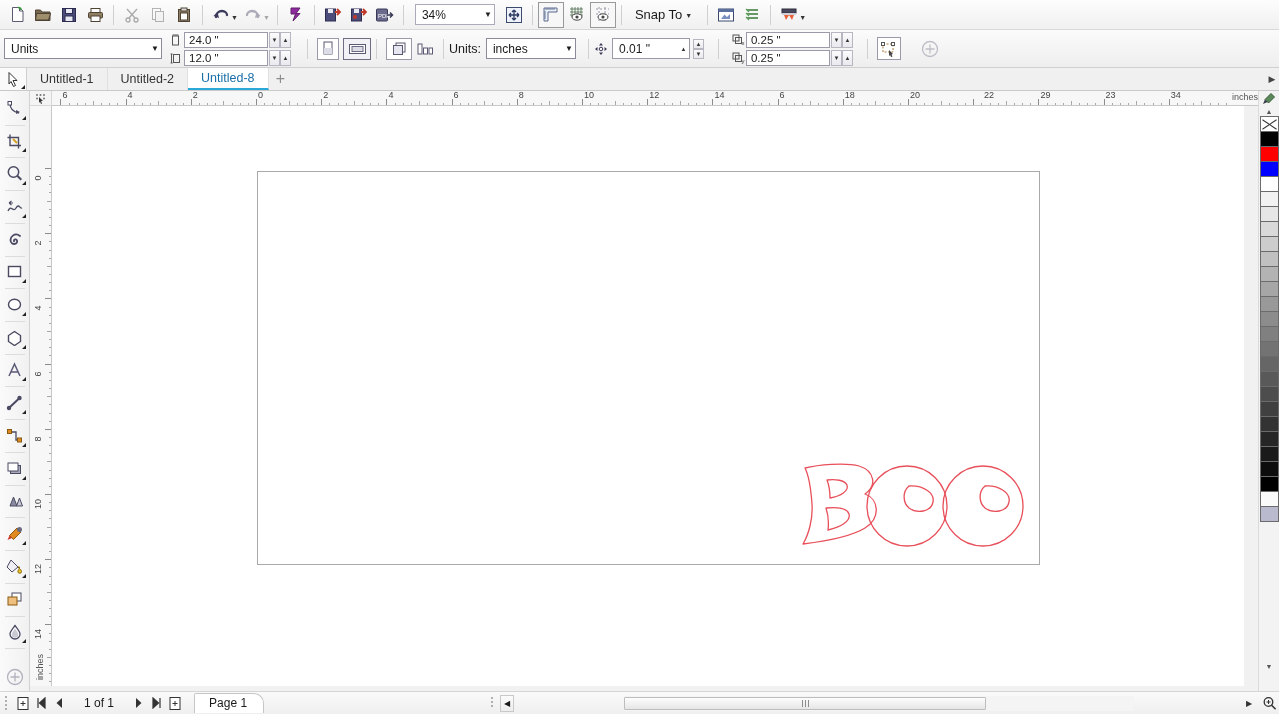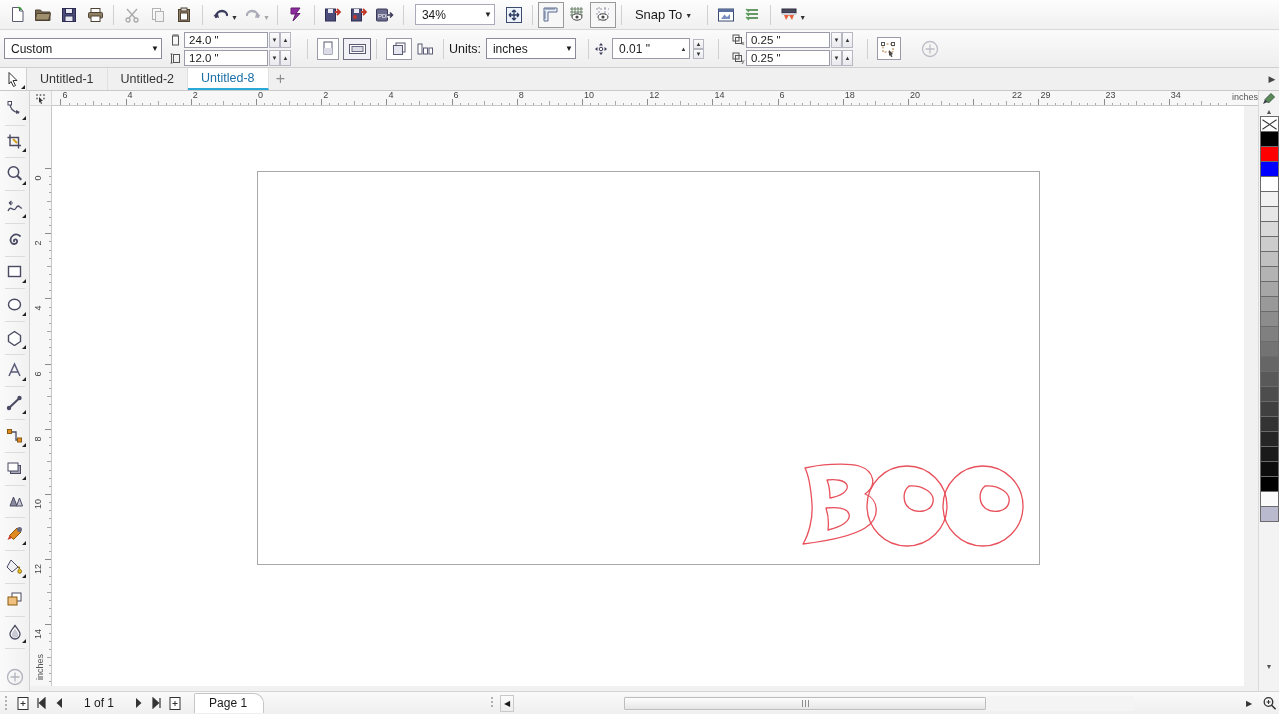--- a/index.html
+++ b/index.html
@@ -393,21 +393,21 @@
           <rect x="2" y="2" width="14" height="4" fill="#4a4a5e" stroke="#2c2c3c"></rect>
           <rect x="2" y="6" width="14" height="2" fill="#cfcfda"></rect>
           <path d="M4 8l2 5 3-5 3 5 2-5z" fill="#e8623a"></path>
         </svg>
     </div>
     <div class="tb-caret">▼</div>
   </div>
 
   <div class="propbar">
     <div class="paper-select">
-      <span>Custom</span>
+      <span>Units</span>
       <span class="arrow">▼</span>
     </div>
 
     <div class="dim-stack">
       <div class="dim-row">
         <span class="dim-ico">
           <svg width="11" height="12" viewBox="0 0 11 12">
               <rect x="2.5" y="2" width="6" height="9" fill="none" stroke="#555"></rect>
               <path d="M2.5 1h6" stroke="#555"></path>
             </svg>
@@ -853,21 +853,21 @@
       <div class="rtick" style="left: 856px; bottom: 0px; width: 1px; height: 6px;"></div>
       <div class="rlbl" style="left: 858px; top: -1px;">20</div>
       <div class="rtick" style="left: 864.15px; bottom: 0px; width: 1px; height: 2px; background: rgb(168, 168, 168);"></div>
       <div class="rtick" style="left: 872.3px; bottom: 0px; width: 1px; height: 2px; background: rgb(168, 168, 168);"></div>
       <div class="rtick" style="left: 880.45px; bottom: 0px; width: 1px; height: 2px; background: rgb(168, 168, 168);"></div>
       <div class="rtick" style="left: 888.6px; bottom: 0px; width: 1px; height: 4px; background: rgb(168, 168, 168);"></div>
       <div class="rtick" style="left: 896.75px; bottom: 0px; width: 1px; height: 2px; background: rgb(168, 168, 168);"></div>
       <div class="rtick" style="left: 904.9px; bottom: 0px; width: 1px; height: 2px; background: rgb(168, 168, 168);"></div>
       <div class="rtick" style="left: 913.05px; bottom: 0px; width: 1px; height: 2px; background: rgb(168, 168, 168);"></div>
       <div class="rtick" style="left: 921.2px; bottom: 0px; width: 1px; height: 6px;"></div>
-      <div class="rlbl" style="left: 960px; top: -1px;">22</div>
+      <div class="rlbl" style="left: 932px; top: -1px;">22</div>
       <div class="rtick" style="left: 929.35px; bottom: 0px; width: 1px; height: 2px; background: rgb(168, 168, 168);"></div>
       <div class="rtick" style="left: 937.5px; bottom: 0px; width: 1px; height: 2px; background: rgb(168, 168, 168);"></div>
       <div class="rtick" style="left: 945.65px; bottom: 0px; width: 1px; height: 2px; background: rgb(168, 168, 168);"></div>
       <div class="rtick" style="left: 953.8px; bottom: 0px; width: 1px; height: 4px; background: rgb(168, 168, 168);"></div>
       <div class="rtick" style="left: 961.95px; bottom: 0px; width: 1px; height: 2px; background: rgb(168, 168, 168);"></div>
       <div class="rtick" style="left: 970.1px; bottom: 0px; width: 1px; height: 2px; background: rgb(168, 168, 168);"></div>
       <div class="rtick" style="left: 978.25px; bottom: 0px; width: 1px; height: 2px; background: rgb(168, 168, 168);"></div>
       <div class="rtick" style="left: 986.4px; bottom: 0px; width: 1px; height: 6px;"></div>
       <div class="rlbl" style="left: 988.4px; top: -1px;">29</div>
       <div class="rtick" style="left: 994.55px; bottom: 0px; width: 1px; height: 2px; background: rgb(168, 168, 168);"></div>

